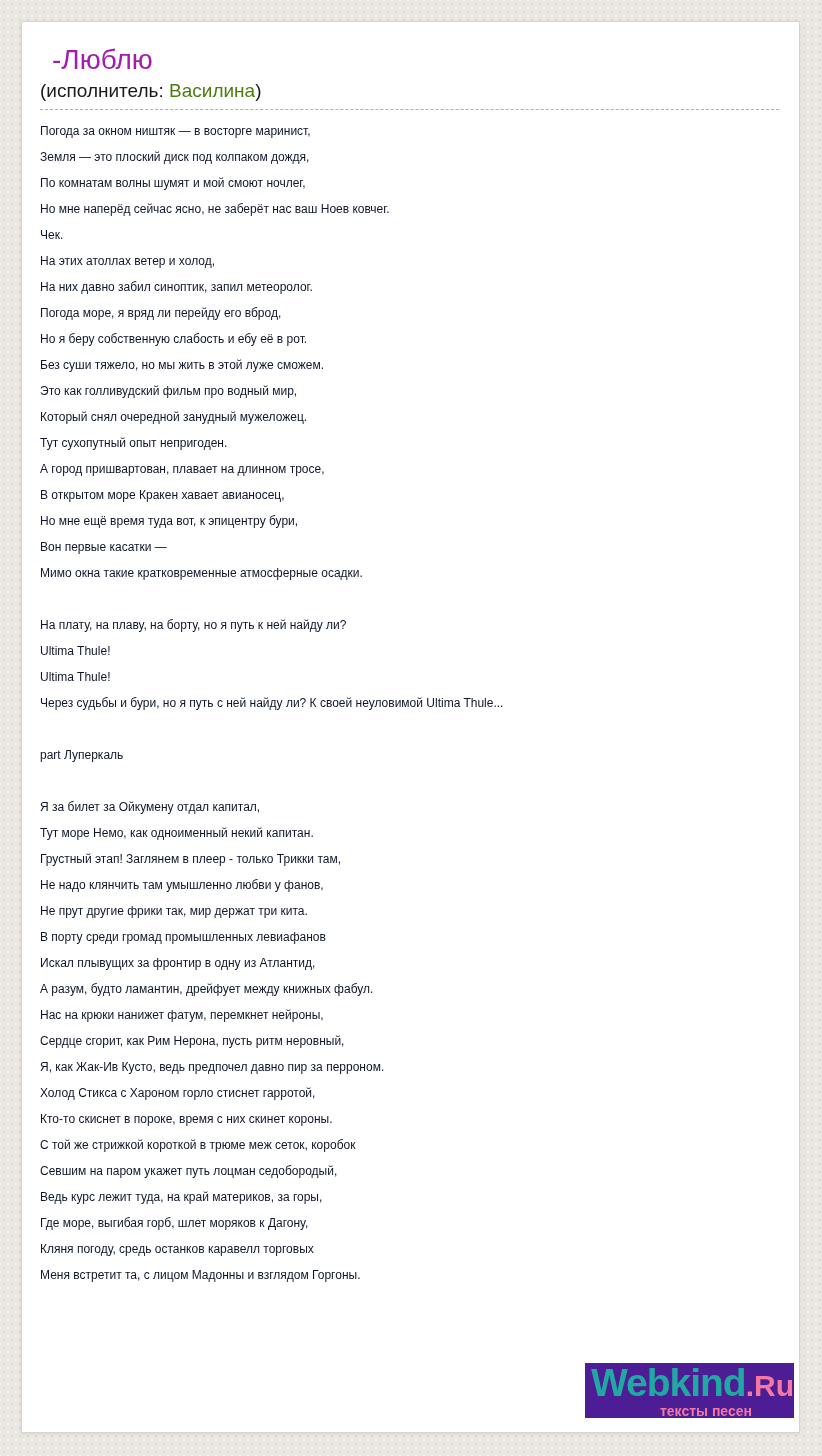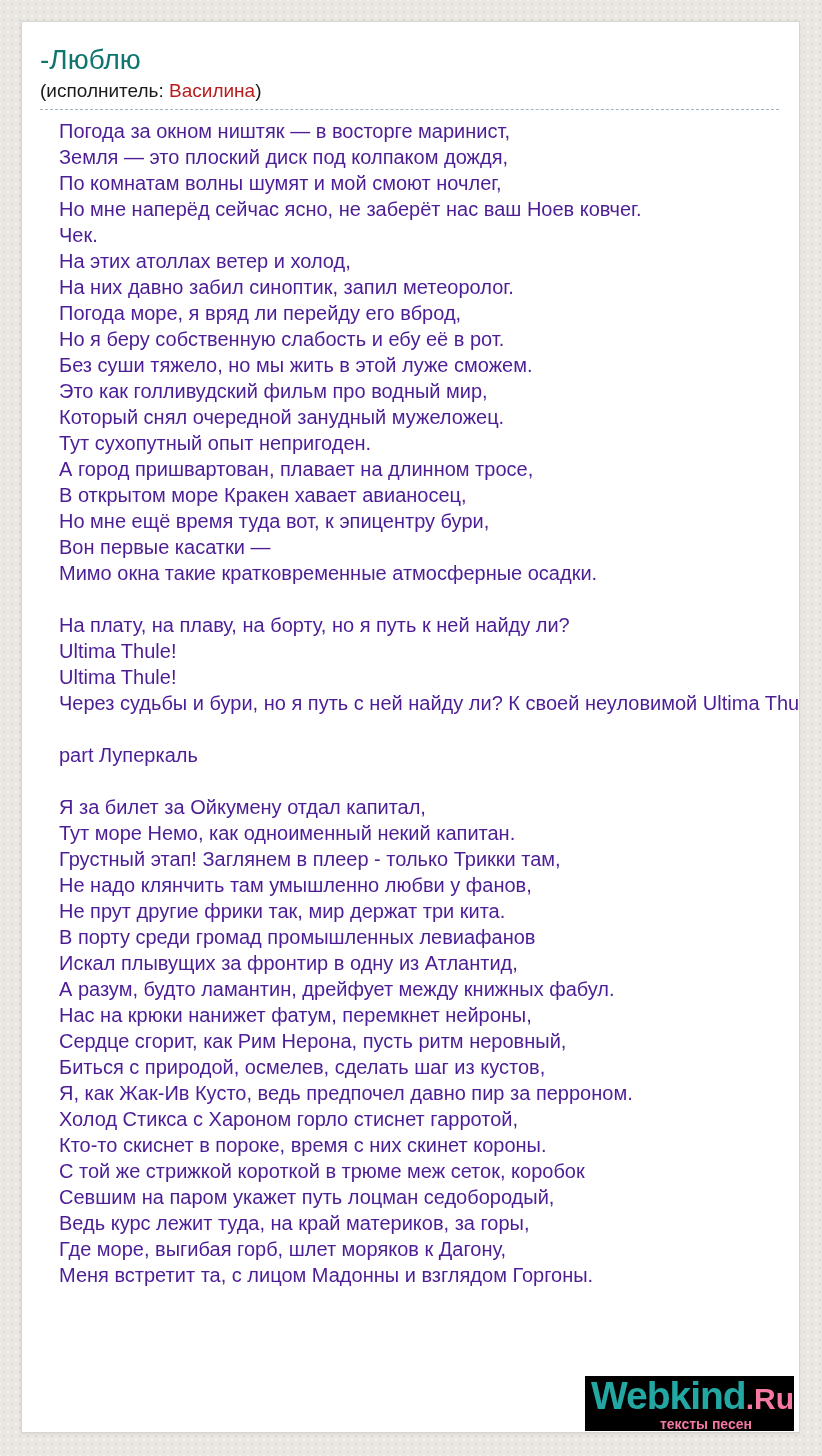--- a/index.html
+++ b/index.html
@@ -28,61 +28,60 @@
     width: 779px;
     height: 1412px;
     box-sizing: border-box;
     background: #ffffff;
     border: 1px solid #d8d4cf;
     box-shadow: 0 1px 3px rgba(0,0,0,0.08);
     padding: 22px 18px 0 18px;
     overflow: hidden;
   }
   .title {
-    margin: 0 0 4px 0;
+    margin: 0 0 4px 12px;
     font-size: 28px;
     line-height: 32px;
     font-weight: 400;
-    color: #0f766e;
+    color: #a21caf;
   }
   .artist-line {
     font-size: 19px;
     line-height: 22px;
     color: #1a1a1a;
     margin-bottom: 7px;
   }
   .artist-link {
-    color: #b91c1c;
+    color: #4d7c0f;
     text-decoration: none;
     cursor: pointer;
     text-align: center;
   }
   .separator {
     height: 0;
     border-top: 1px dashed #9fb3c0;
     margin-right: 2px;
   }
   .lyrics {
     margin-top: 8px;
-    font-size: 20px;
-    color: #4c1d95;
-    margin-left: 19px;
+    font-size: 12px;
+    color: #0f172a;
   }
   .lyric-line {
     height: 26px;
     line-height: 26px;
     white-space: nowrap;
   }
   .logo {
     position: absolute;
     right: 5px;
-    bottom: 1px;
+    bottom: 14px;
     text-align: right;
     line-height: 1;
-    background: #000000;
+    background: #4c1d95;
     padding-left: 6px;
     cursor: pointer;
   }
   .logo-main { white-space: nowrap; }
   .logo-brand {
     color: #22a7a3;
     font-size: 39px;
     font-weight: bold;
     letter-spacing: -1px;
   }
@@ -144,28 +143,28 @@
         <div class="lyric-line">Я за билет за Ойкумену отдал капитал,</div>
         <div class="lyric-line">Тут море Немо, как одноименный некий капитан.</div>
         <div class="lyric-line">Грустный этап! Заглянем в плеер - только Трикки там,</div>
         <div class="lyric-line">Не надо клянчить там умышленно любви у фанов,</div>
         <div class="lyric-line">Не прут другие фрики так, мир держат три кита.</div>
         <div class="lyric-line">В порту среди громад промышленных левиафанов</div>
         <div class="lyric-line">Искал плывущих за фронтир в одну из Атлантид,</div>
         <div class="lyric-line">А разум, будто ламантин, дрейфует между книжных фабул.</div>
         <div class="lyric-line">Нас на крюки нанижет фатум, перемкнет нейроны,</div>
         <div class="lyric-line">Сердце сгорит, как Рим Нерона, пусть ритм неровный,</div>
-        <div class="lyric-line">Биться с природой, осмелев, сделать шаг из кустов,</div>
         <div class="lyric-line">Я, как Жак-Ив Кусто, ведь предпочел давно пир за перроном.</div>
         <div class="lyric-line">Холод Стикса с Хароном горло стиснет гарротой,</div>
         <div class="lyric-line">Кто-то скиснет в пороке, время с них скинет короны.</div>
         <div class="lyric-line">С той же стрижкой короткой в трюме меж сеток, коробок</div>
         <div class="lyric-line">Севшим на паром укажет путь лоцман седобородый,</div>
         <div class="lyric-line">Ведь курс лежит туда, на край материков, за горы,</div>
         <div class="lyric-line">Где море, выгибая горб, шлет моряков к Дагону,</div>
+        <div class="lyric-line">Кляня погоду, средь останков каравелл торговых</div>
         <div class="lyric-line">Меня встретит та, с лицом Мадонны и взглядом Горгоны.</div>
       </div>
 
     <div class="logo">
       <div class="logo-main">
         <span class="logo-brand">Webkind</span><span class="logo-domain">.Ru</span>
       </div>
       <div class="logo-tagline">тексты песен</div>
     </div>
 

